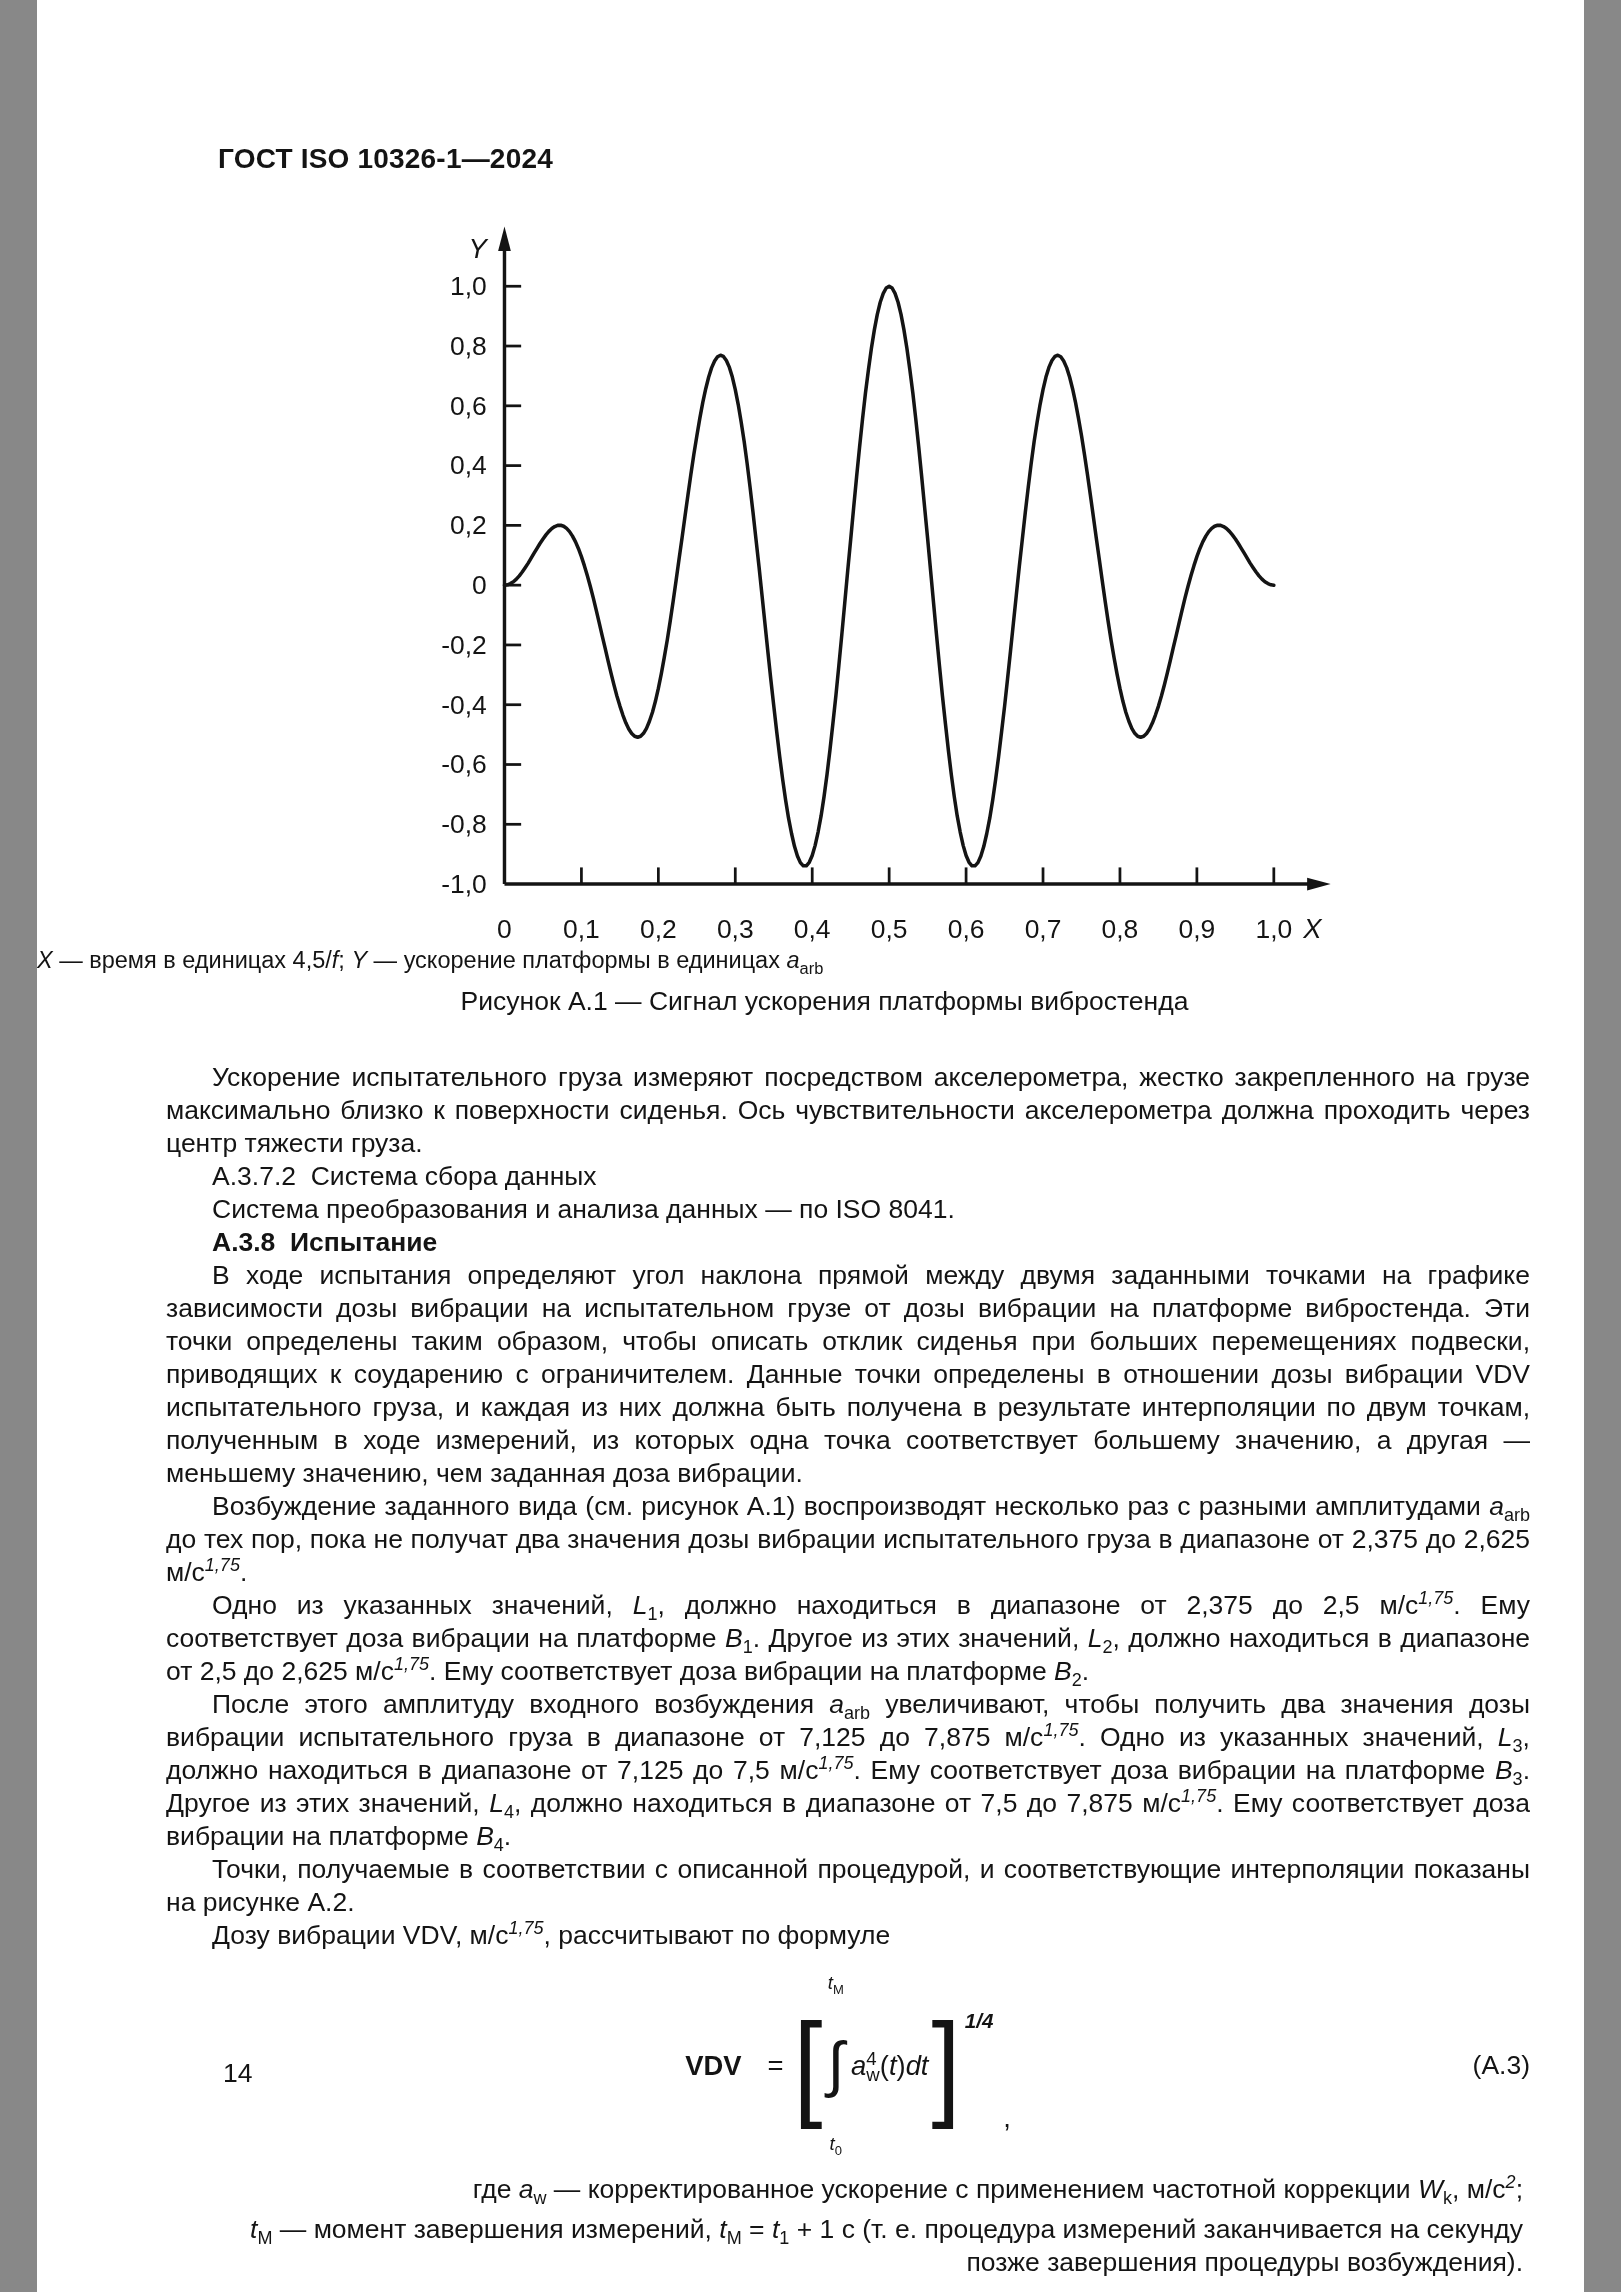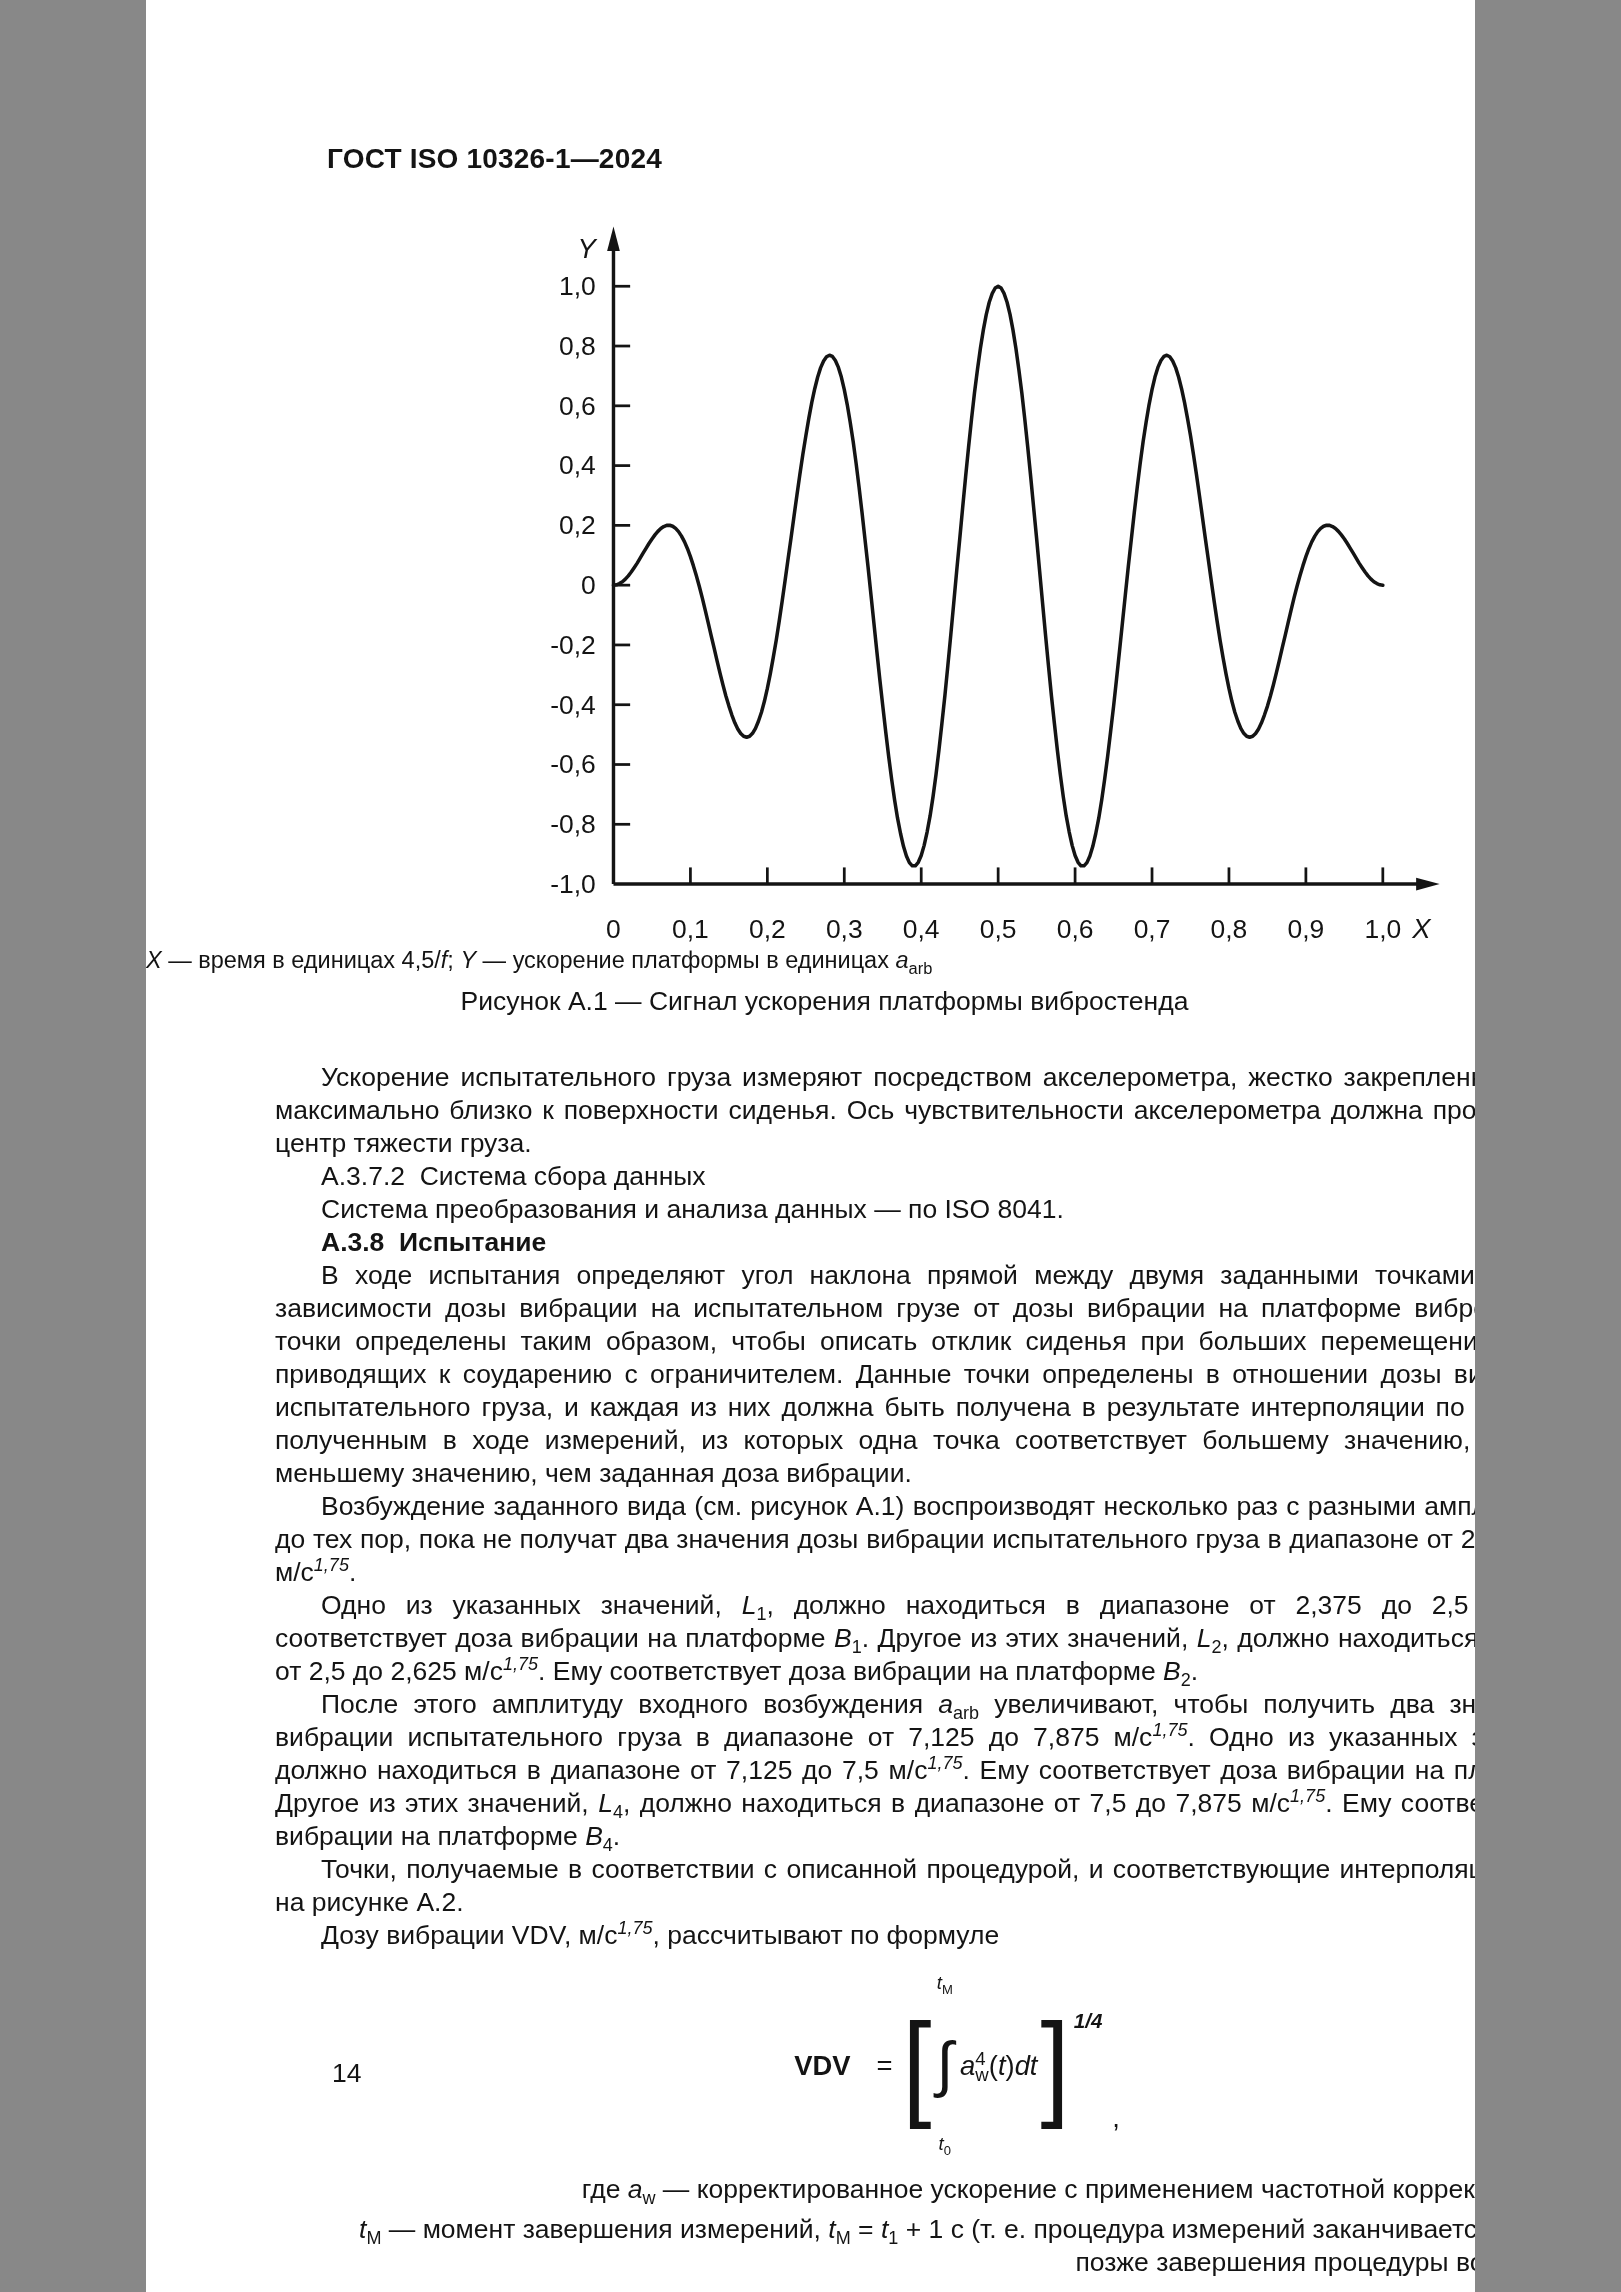--- a/index.html
+++ b/index.html
@@ -1,17 +1,17 @@
 <!DOCTYPE html>
 <html><head>
 <meta charset="utf-8">
 <style>
   html,body{margin:0;padding:0;background:#888;}
   .page{
-    position:relative; width:1329px; height:2293px; margin:0 auto;
+    position:relative; width:1547px; height:2293px; margin:0 auto;
     background:#ffffff; color:#141414;
     font-family:"Liberation Sans","DejaVu Sans",sans-serif;
     overflow:hidden;
   }
   .doc-header{
     position:absolute; left:181px; top:143px;
     font-size:28px; font-weight:bold; letter-spacing:0.2px;
   }
   #chart-svg{position:absolute; left:0; top:0; pointer-events:none;}
   svg text{font-family:"Liberation Sans","DejaVu Sans",sans-serif; fill:#141414;}

